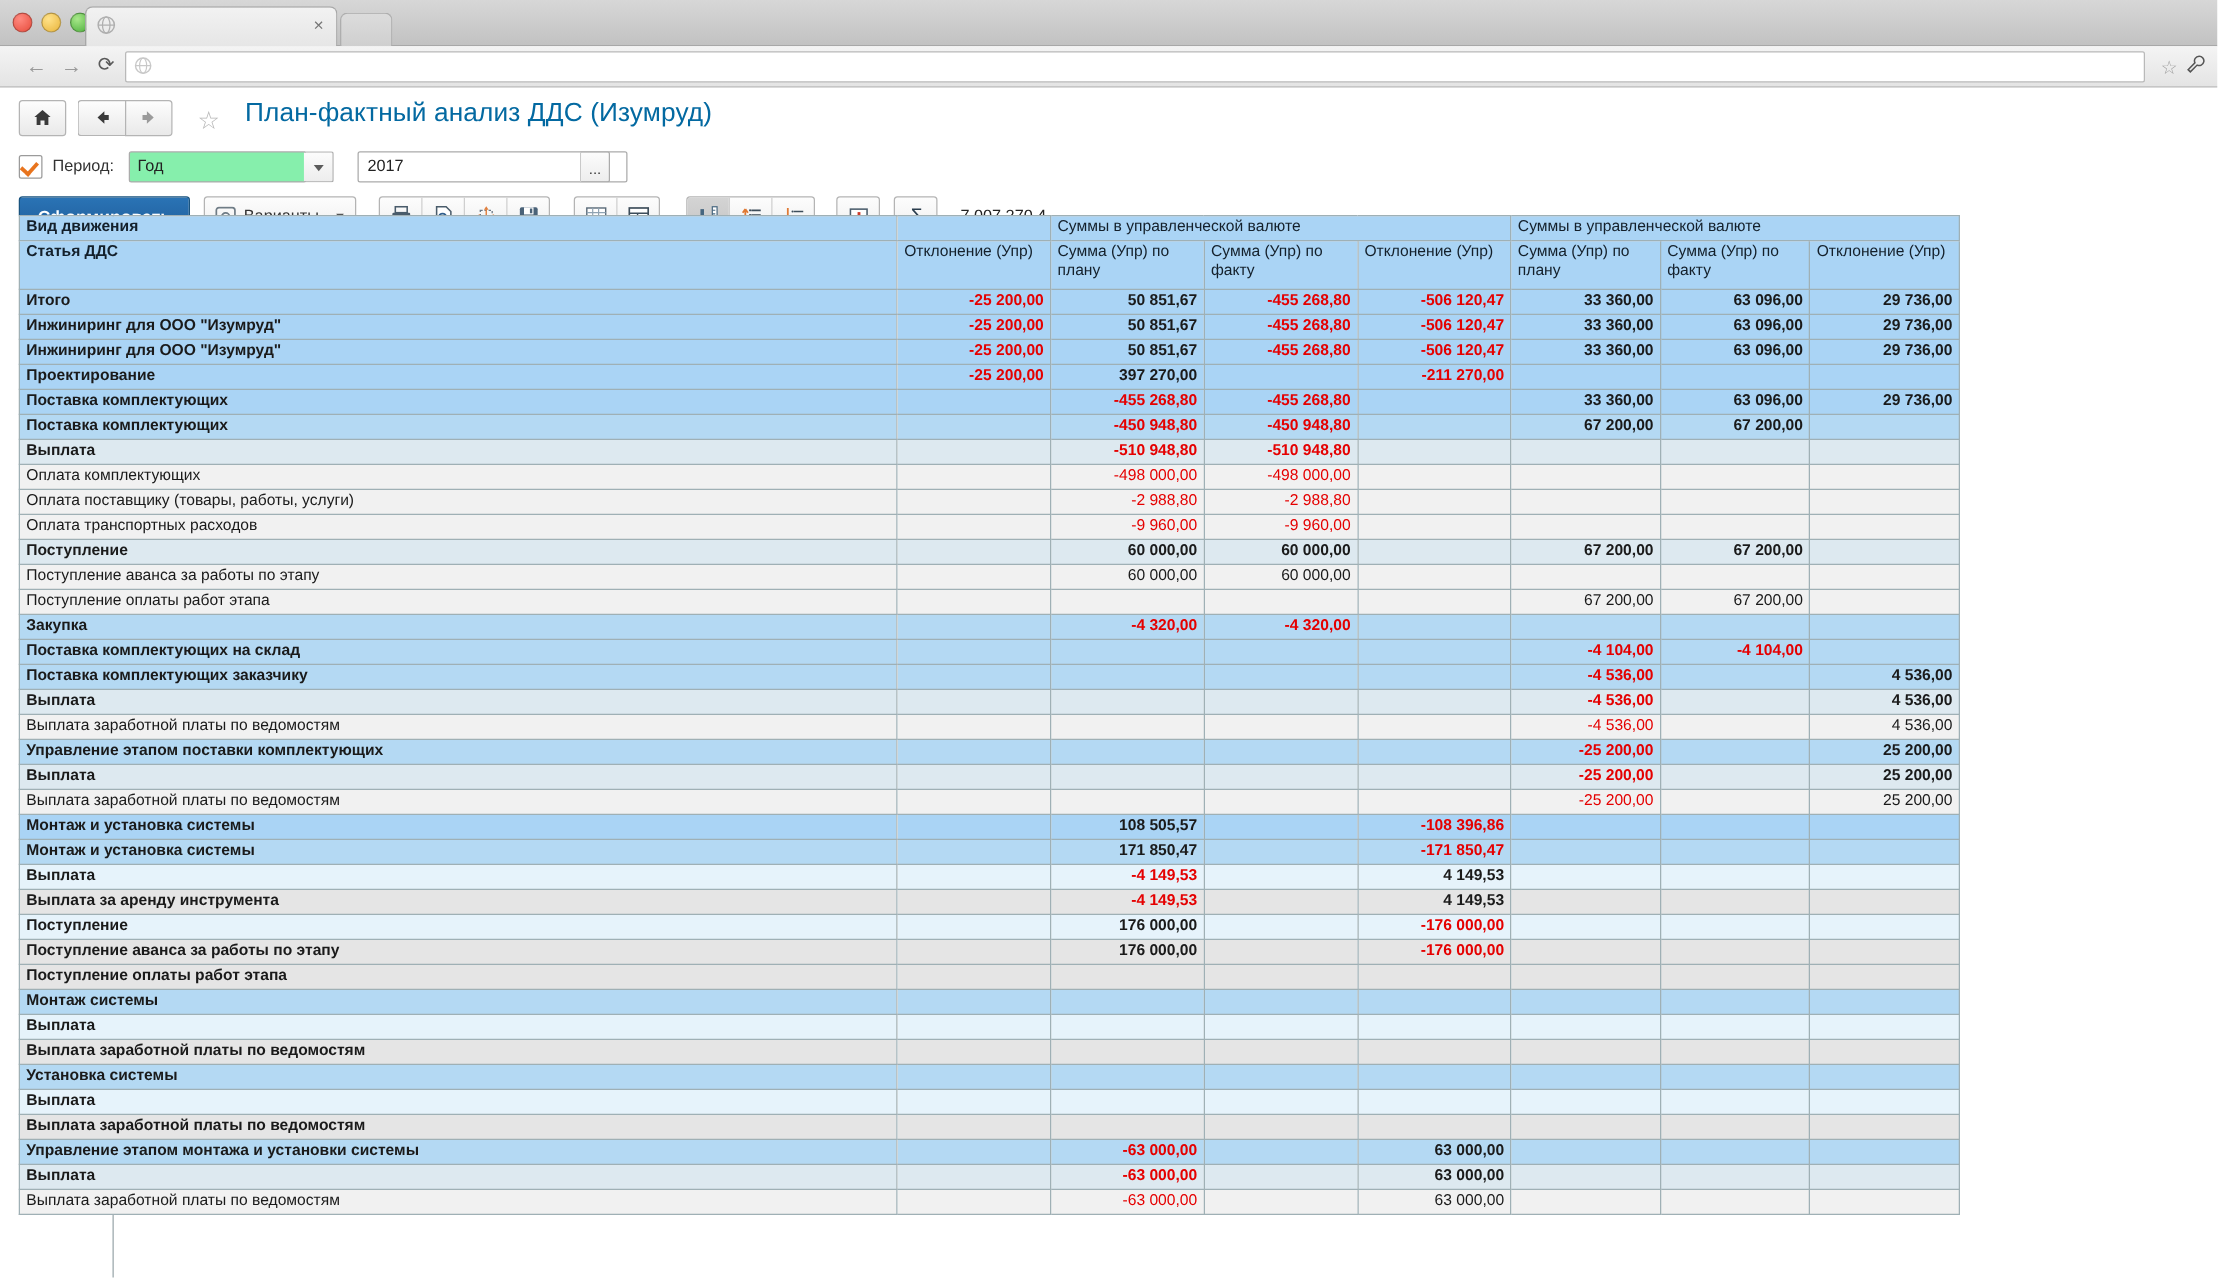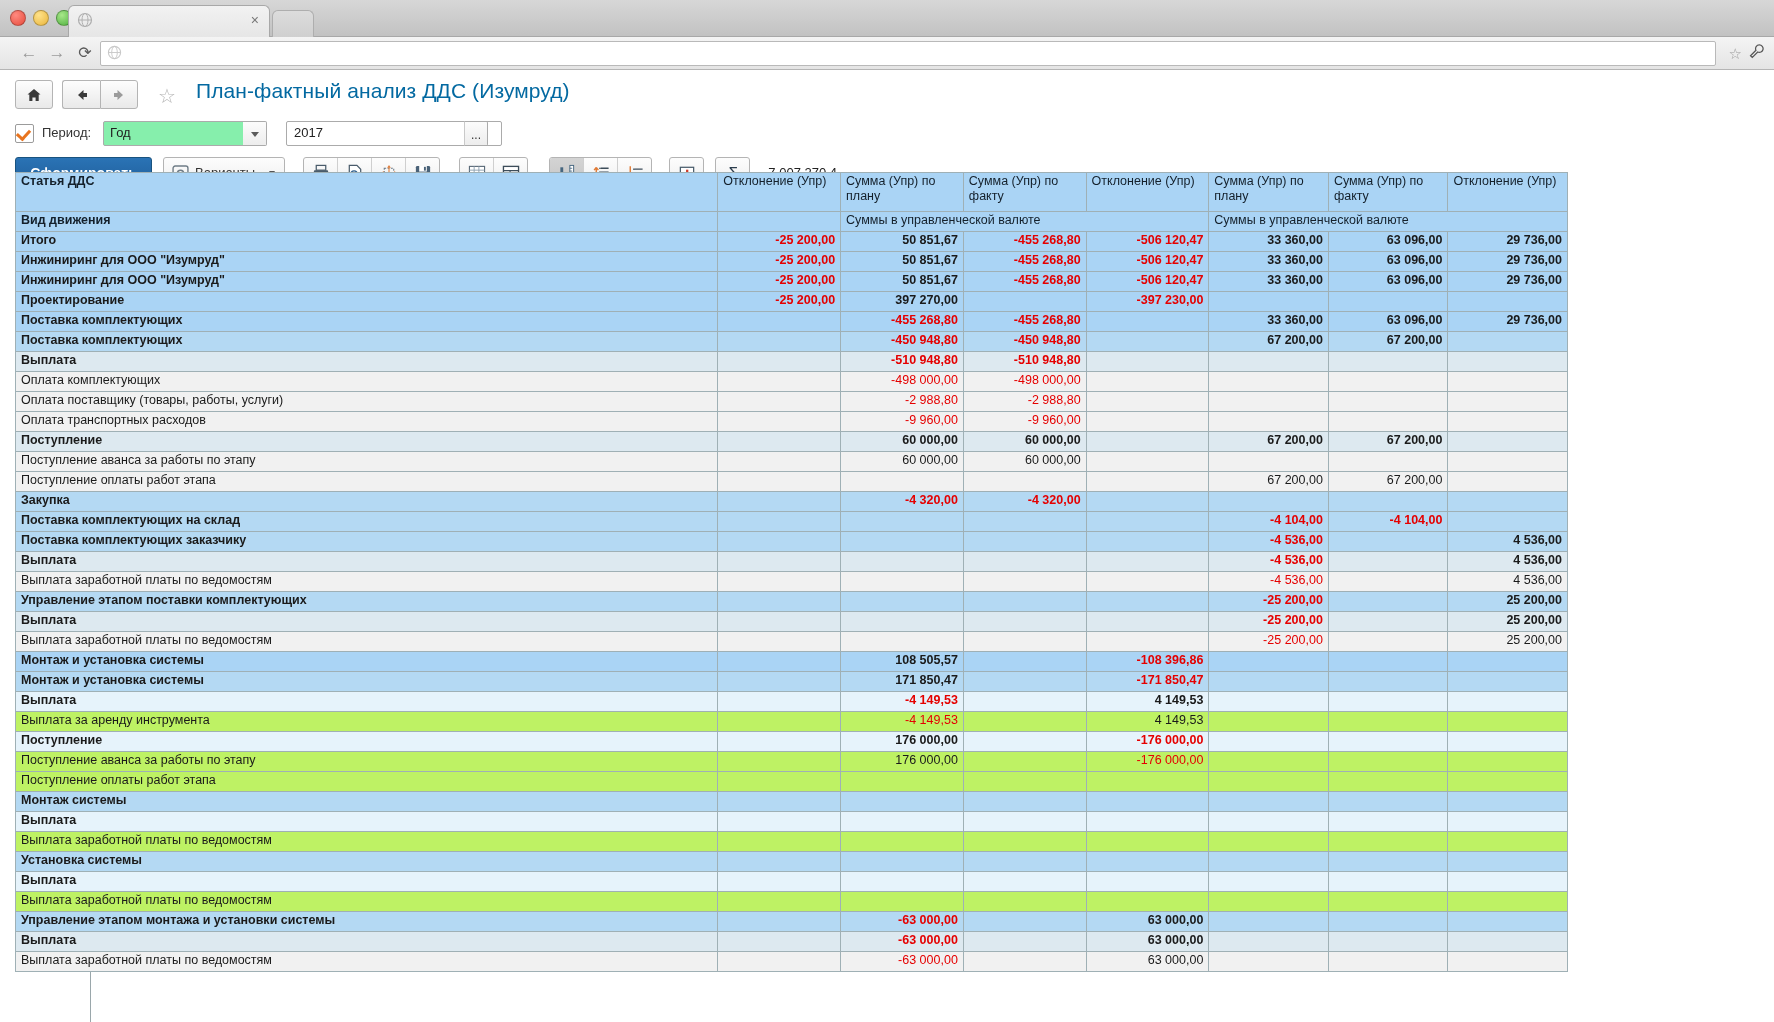--- a/index.html
+++ b/index.html
@@ -165,21 +165,21 @@
 
   .num{text-align:right;}
   .neg{color:#e50000;}
 
   .lvl0{background:#aad4f5;font-weight:bold;}
   .lvl1{background:#aad4f5;font-weight:bold;}
   .lvl2{background:#b4d9f3;font-weight:bold;}
   .lvl3{background:#dde9f0;font-weight:bold;}
   .lvl4{background:#f1f1f1;font-weight:normal;}
   .lvl3b{background:#e6f3fb;font-weight:bold;}
-  .lvl4b{background:#bef264;font-weight:normal;}
+  .lvl4b{background:#e5e5e5;font-weight:bold;}
 
   .ind0{padding-left:5px;}
   .ind1{padding-left:5px;}
   .ind2{padding-left:20px;}
   .ind3{padding-left:33px;}
   .ind4{padding-left:47px;}
   .ind5{padding-left:61px;}
   .ind6{padding-left:75px;}
 
   
@@ -455,36 +455,36 @@
             <col class="c-num">
             <col class="c-num">
             <col class="c-num">
           <col class="c-num">
             <col class="c-num2">
             <col class="c-num2">
             <col class="c-num2">
         </colgroup>
         <tbody id="grid-body">
             <tr>
+              <td class="hdr">Вид движения</td>
+              <td class="hdr"></td>
+              <td class="hdr left" colspan="3">Суммы в управленческой валюте</td>
+              <td class="hdr left" colspan="3">Суммы в управленческой валюте</td>
+            </tr>
+            <tr>
               <td class="hdr tall">Статья ДДС</td>
               <td class="hdr tall left">Отклонение (Упр)</td>
               <td class="hdr tall left">Сумма (Упр) по плану</td>
               <td class="hdr tall left">Сумма (Упр) по факту</td>
               <td class="hdr tall left">Отклонение (Упр)</td>
               <td class="hdr tall left">Сумма (Упр) по плану</td>
               <td class="hdr tall left">Сумма (Упр) по факту</td>
               <td class="hdr tall left">Отклонение (Упр)</td>
             </tr>
             <tr>
-              <td class="hdr">Вид движения</td>
-              <td class="hdr"></td>
-              <td class="hdr left" colspan="3">Суммы в управленческой валюте</td>
-              <td class="hdr left" colspan="3">Суммы в управленческой валюте</td>
-            </tr>
-            <tr>
               <td class="lvl0 ind0">Итого</td>
               <td class="lvl0 num neg">-25 200,00</td>
               <td class="lvl0 num">50 851,67</td>
               <td class="lvl0 num neg">-455 268,80</td>
               <td class="lvl0 num neg">-506 120,47</td>
               <td class="lvl0 num">33 360,00</td>
               <td class="lvl0 num">63 096,00</td>
               <td class="lvl0 num">29 736,00</td>
             </tr>
             <tr>
@@ -505,21 +505,21 @@
               <td class="lvl1 num neg">-506 120,47</td>
               <td class="lvl1 num">33 360,00</td>
               <td class="lvl1 num">63 096,00</td>
               <td class="lvl1 num">29 736,00</td>
             </tr>
             <tr>
               <td class="lvl1 ind3">Проектирование</td>
               <td class="lvl1 num neg">-25 200,00</td>
               <td class="lvl1 num">397 270,00</td>
               <td class="lvl1 num"></td>
-              <td class="lvl1 num neg">-397 230,00</td>
+              <td class="lvl1 num neg">-211 270,00</td>
               <td class="lvl1 num"></td>
               <td class="lvl1 num"></td>
               <td class="lvl1 num"></td>
             </tr>
             <tr>
               <td class="lvl1 ind3">Поставка комплектующих</td>
               <td class="lvl1 num"></td>
               <td class="lvl1 num neg">-455 268,80</td>
               <td class="lvl1 num neg">-455 268,80</td>
               <td class="lvl1 num"></td>

